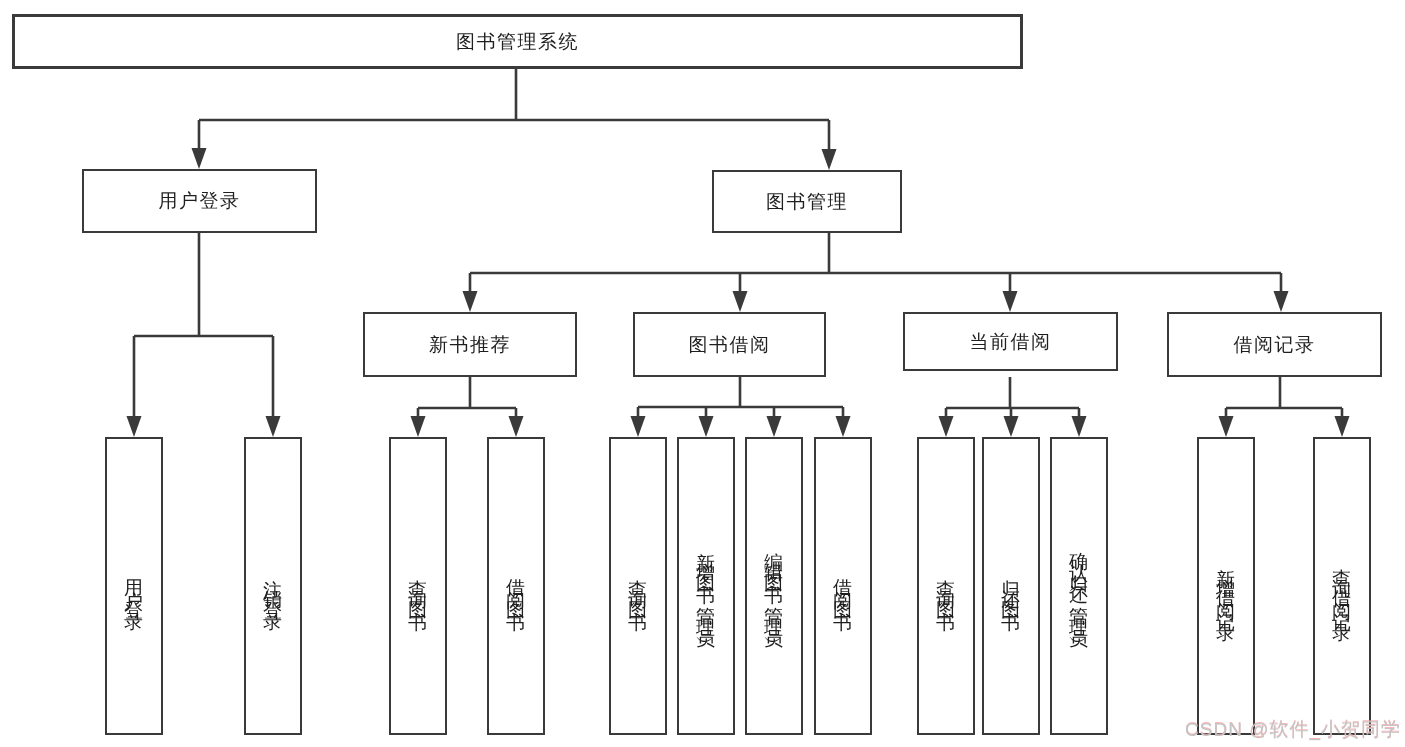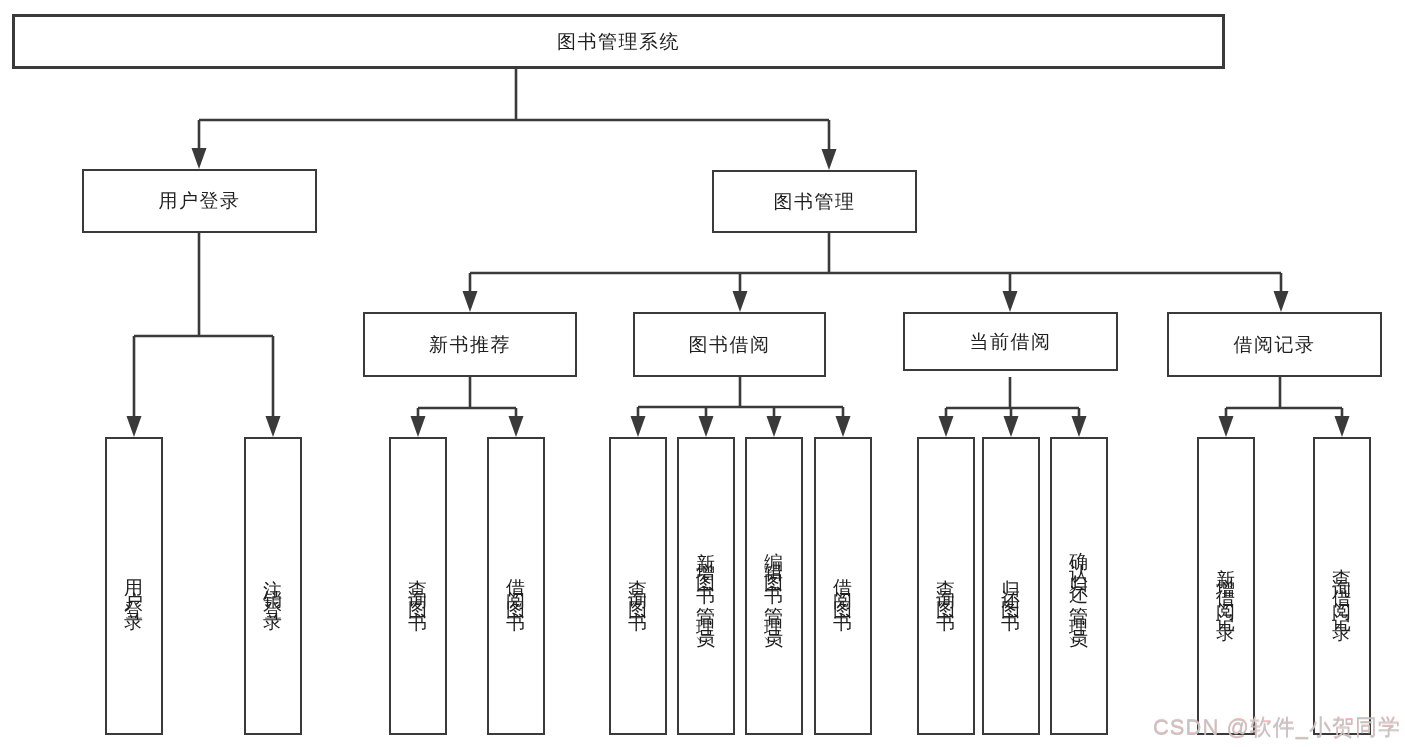--- a/index.html
+++ b/index.html
@@ -20,21 +20,21 @@
     border:2.6px solid var(--line);display:flex;align-items:center;justify-content:center;
     color:var(--text);
   }
   .hnode{font-size:19px;letter-spacing:1.5px;}
   .root{border-width:3px;}
   .vnode .vtext{
     writing-mode:vertical-rl;text-orientation:mixed;
     font-size:19px;letter-spacing:11px;line-height:1;color:var(--text);
   }
   .watermark{
-    position:absolute;right:4px;bottom:4px;font-size:22px;letter-spacing:1px;
+    position:absolute;right:4px;bottom:4px;font-size:19px;letter-spacing:1px;
     color:var(--wm);text-shadow:0 -1px 0 rgba(250,160,160,0.75);
     pointer-events:none;white-space:nowrap;
   }
 </style>
 </head>
 <body>
 
 <div class="stage">
 
   <svg class="wires" viewBox="0 0 1405 747" xmlns="http://www.w3.org/2000/svg">
@@ -60,28 +60,28 @@
       <polygon points="698.5,416 713.5,416 706,437" fill="#3a3a3a"></polygon>
       <polygon points="766.5,416 781.5,416 774,437" fill="#3a3a3a"></polygon>
       <polygon points="835.5,416 850.5,416 843,437" fill="#3a3a3a"></polygon>
       <polygon points="938.5,416 953.5,416 946,437" fill="#3a3a3a"></polygon>
       <polygon points="1003.5,416 1018.5,416 1011,437" fill="#3a3a3a"></polygon>
       <polygon points="1071.5,416 1086.5,416 1079,437" fill="#3a3a3a"></polygon>
       <polygon points="1218.5,416 1233.5,416 1226,437" fill="#3a3a3a"></polygon>
       <polygon points="1334.5,416 1349.5,416 1342,437" fill="#3a3a3a"></polygon>
     </svg>
 
-  <div class="node hnode root" style="left:12px;top:14px;width:1213px;height:55px;">
+  <div class="node hnode root" style="left:12px;top:14px;width:1011px;height:55px;">
     <span>图书管理系统</span>
   </div>
 
   <div class="node hnode" style="left:82px;top:169px;width:235px;height:64px;">
     <span>用户登录</span>
   </div>
-  <div class="node hnode" style="left:712px;top:170px;width:205px;height:63px;">
+  <div class="node hnode" style="left:712px;top:170px;width:190px;height:63px;">
     <span>图书管理</span>
   </div>
 
   <div class="node hnode" style="left:363px;top:312px;width:214px;height:65px;">
     <span>新书推荐</span>
   </div>
   <div class="node hnode" style="left:633px;top:312px;width:193px;height:65px;">
     <span>图书借阅</span>
   </div>
   <div class="node hnode" style="left:903px;top:312px;width:215px;height:59px;">

